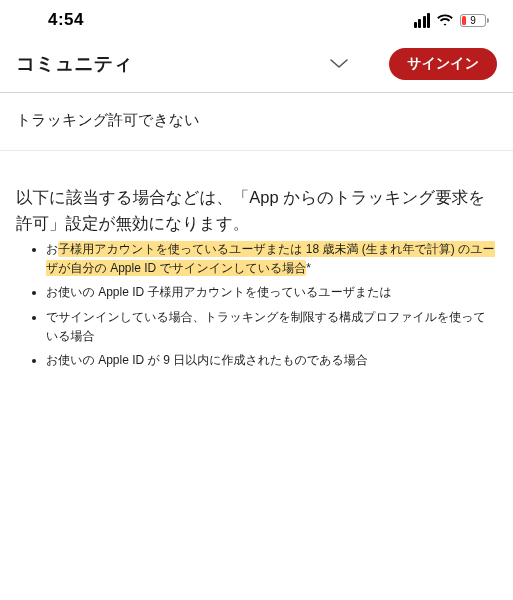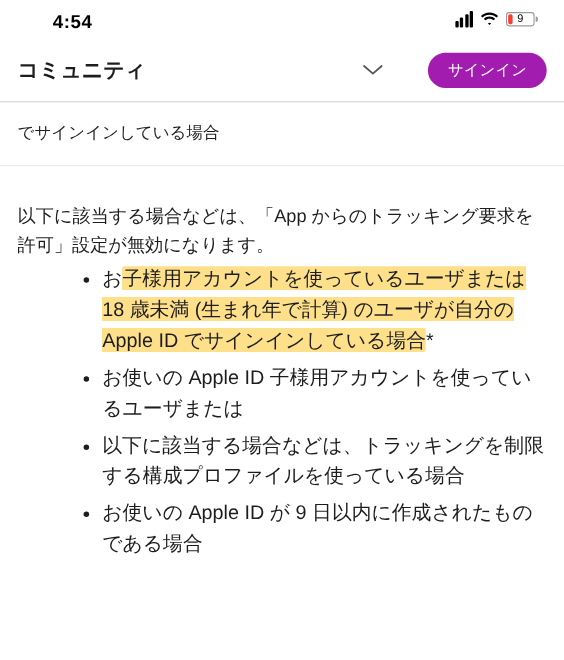--- a/index.html
+++ b/index.html
@@ -5,21 +5,21 @@
     * { margin: 0; padding: 0; box-sizing: border-box; }
     body {
       font-family: -apple-system, "Hiragino Sans", "Hiragino Kaku Gothic ProN", sans-serif;
       width: 513px;
       background: #fff;
       color: #1d1d1f;
     }
     .status-bar {
       display: flex;
       justify-content: space-between;
-      align-items: flex-start;
+      align-items: center;
       padding: 10px 24px 6px 48px;
       font-size: 17px;
       font-weight: 600;
       color: #000;
     }
     .status-left { letter-spacing: 0.5px; }
     .status-right { display: flex; align-items: center; gap: 6px; }
     .signal-bars { display: flex; align-items: flex-end; gap: 1.5px; }
     .signal-bars span {
       width: 3px; background: #000; border-radius: 1px;
@@ -66,27 +66,27 @@
       font-size: 19px;
       font-weight: 600;
       flex: 0 0 auto;
     }
     .nav-spacer { flex: 1; }
     .chevron-down {
       margin-right: 40px;
     }
     .chevron-down svg { display:block; }
     .signin-btn {
-      background: #a21caf;
+      background: #b91c1c;
       color: #fff;
       font-size: 14px;
       padding: 7px 18px;
       border-radius: 999px;
       border: none;
-      font-weight: 400;
+      font-weight: 700;
     }
     .divider {
       height: 1px; background: #d2d2d7;
     }
     .subhead {
       padding: 18px 16px 20px;
       font-size: 15px;
       color: #1d1d1f;
       border-bottom: 1px solid #e8e8ed;
     }
@@ -96,24 +96,23 @@
     .intro {
       font-size: 16.5px;
       line-height: 1.55;
       margin-bottom: 4px;
     }
     ul.bullets {
       list-style: disc;
       padding-left: 30px;
     }
     ul.bullets li {
-      font-size: 18px;
+      font-size: 12px;
       line-height: 1.55;
       margin-bottom: 6px;
-      margin-left: 47px;
     }
     .hl {
       background: #ffe08a;
       border-radius: 2px;
       padding: 1px 0;
     }
   </style>
 </head>
 <body>
 
@@ -147,23 +146,23 @@
   <div class="chevron-down">
     <svg width="18" height="10" viewBox="0 0 18 10">
       <path d="M1 1 L9 8 L17 1" stroke="#555" stroke-width="1.6" fill="none" stroke-linecap="round" stroke-linejoin="round"></path>
     </svg>
   </div>
   <button class="signin-btn">サインイン</button>
 </div>
 
 <div class="divider"></div>
 
-<div class="subhead">でサインインしている場合</div>
+<div class="subhead">トラッキング許可できない</div>
 
 <div class="content">
   <p class="intro">以下に該当する場合などは、「App からのトラッキング要求を許可」設定が無効になります。</p>
   <ul class="bullets">
     <li><span>お</span><span class="hl">子様用アカウントを使っているユーザまたは 18 歳未満 (生まれ年で計算) のユーザが自分の Apple ID でサインインしている場合</span><span>*</span></li>
     <li>お使いの Apple ID 子様用アカウントを使っているユーザまたは</li>
-    <li>以下に該当する場合などは、トラッキングを制限する構成プロファイルを使っている場合</li>
+    <li>でサインインしている場合、トラッキングを制限する構成プロファイルを使っている場合</li>
     <li>お使いの Apple ID が 9 日以内に作成されたものである場合</li>
   </ul>
 </div>
 
 </body></html>

